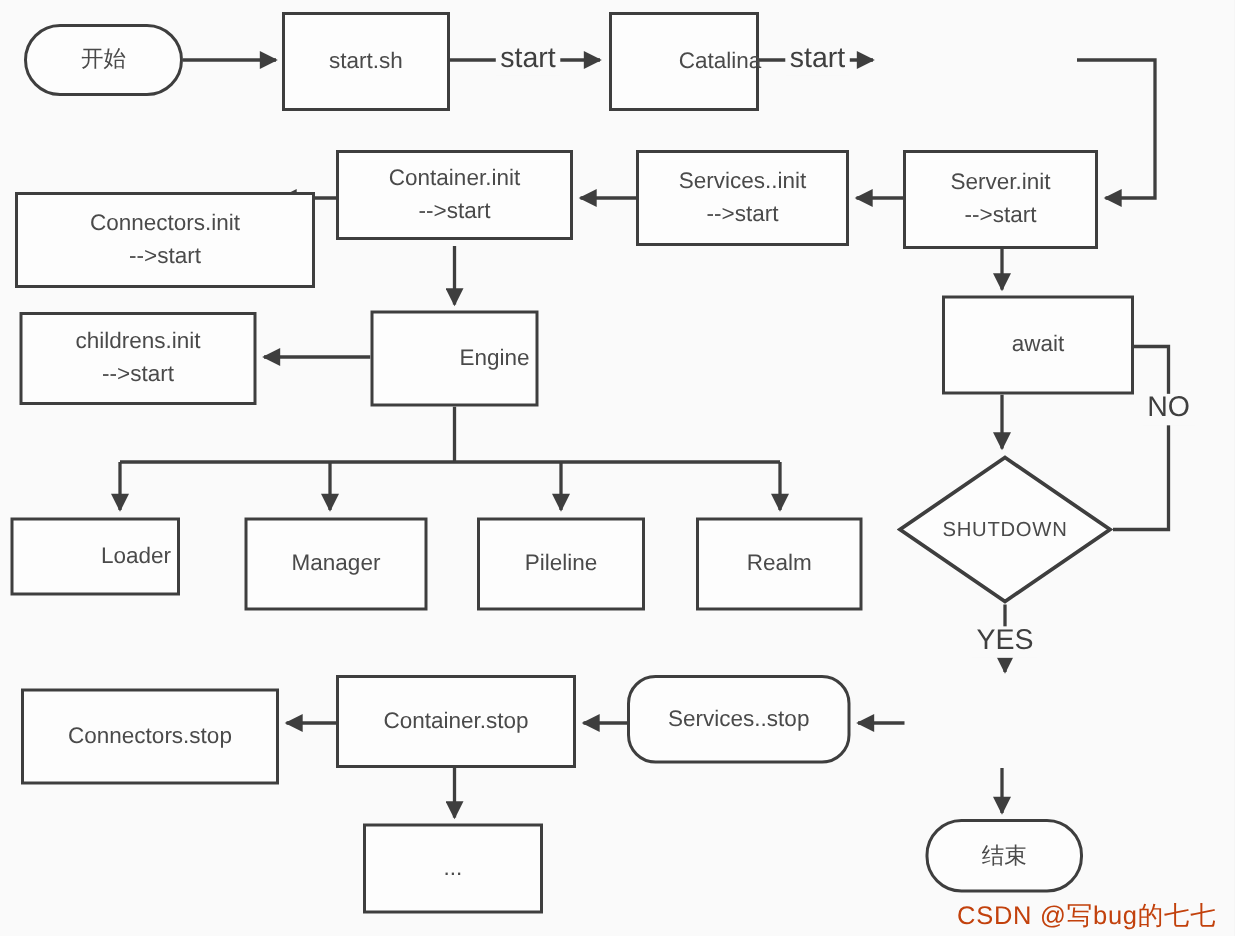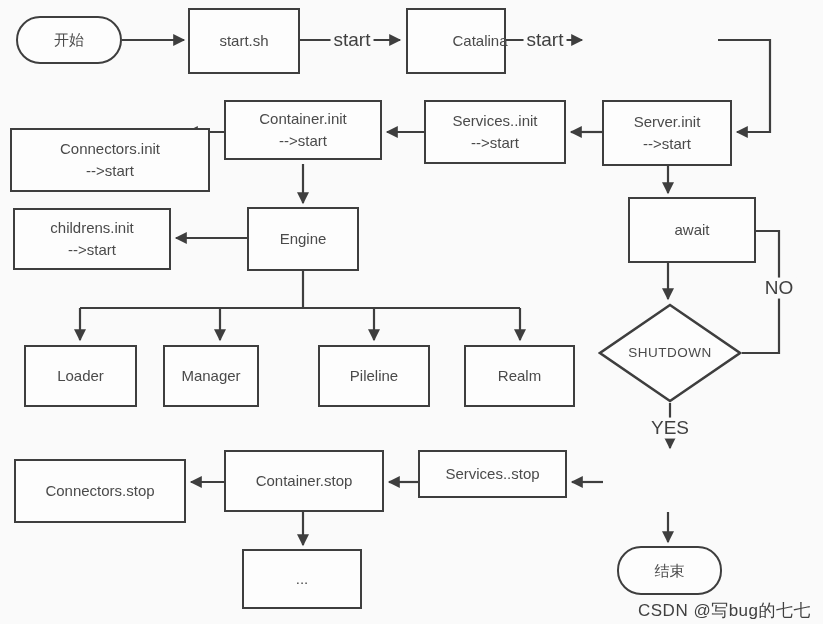--- a/index.html
+++ b/index.html
@@ -24,21 +24,21 @@
   .node.diamond svg{position:absolute;left:0;top:0;}
   .node.diamond polygon{fill:#fdfdfd;stroke:#3e3e3e;stroke-width:2.5;}
   .node.diamond .lbl{position:relative;font-size:13.5px;letter-spacing:.5px;}
   .edge-label{
     position:absolute;transform:translate(-50%,-50%);
     background:#fafafa;color:#3f3f3f;font-size:19px;
     padding:0 3px;line-height:1.1;
   }
   .watermark{
     position:absolute;right:12px;top:599px;
-    color:#404040;font-size:17px;letter-spacing:.5px;
+    color:#c2410c;font-size:17px;letter-spacing:.5px;
   }
 </style>
 </head>
 <body>
 
 <div id="stage">
   <svg id="edges">
     <defs>
       <marker id="arrow" viewBox="0 0 10 10" refX="9" refY="5" markerUnits="userSpaceOnUse" markerWidth="15" markerHeight="12" orient="auto">
         <path d="M0,0 L10,5 L0,10 z" fill="#3e3e3e"></path>
@@ -92,56 +92,56 @@
 --&gt;start</span>
     </div>
     <div class="node rect" style="left: 602px; top: 100px; width: 130px; height: 66px;">
       <span class="lbl">Server.init
 --&gt;start</span>
     </div>
     <div class="node rect" style="left: 13px; top: 208px; width: 158px; height: 62px;">
       <span class="lbl">childrens.init
 --&gt;start</span>
     </div>
-    <div class="node rect" style="left: 247px; top: 207px; width: 112px; height: 64px;">
+    <div class="node rect" style="left: 247px; top: 207px; width: 112px; height: 64px; justify-content: flex-end;">
       <span class="lbl">Engine</span>
     </div>
     <div class="node rect" style="left: 604px; top: 197px; width: 128px; height: 66px; margin-left: 24px;">
       <span class="lbl">await</span>
     </div>
     <div class="node diamond" style="left: 598px; top: 303px; width: 144px; height: 100px;">
       <svg width="144" height="100">
         <polygon points="72,2 142,50 72,98 2,50"></polygon>
       </svg>
       <span class="lbl">SHUTDOWN</span>
     </div>
-    <div class="node rect" style="left: 24px; top: 345px; width: 113px; height: 62px;">
+    <div class="node rect" style="left: 7px; top: 345px; width: 113px; height: 52px; justify-content: flex-end;">
       <span class="lbl">Loader</span>
     </div>
-    <div class="node rect" style="left: 163px; top: 345px; width: 96px; height: 62px;">
+    <div class="node rect" style="left: 163px; top: 345px; width: 122px; height: 62px;">
       <span class="lbl">Manager</span>
     </div>
     <div class="node rect" style="left: 318px; top: 345px; width: 112px; height: 62px;">
       <span class="lbl">Pileline</span>
     </div>
     <div class="node rect" style="left: 464px; top: 345px; width: 111px; height: 62px; justify-content: center;">
       <span class="lbl">Realm</span>
     </div>
     <div class="node rect" style="left: 14px; top: 442px; width: 172px; height: 64px; margin-top: 17px;">
       <span class="lbl">Connectors.stop</span>
     </div>
     <div class="node rect" style="left: 224px; top: 450px; width: 160px; height: 62px;">
       <span class="lbl">Container.stop</span>
     </div>
-    <div class="node rect" style="left: 418px; top: 450px; width: 149px; height: 48px;">
+    <div class="node rect" style="left: 418px; top: 450px; width: 149px; height: 59px; border-radius: 19px;">
       <span class="lbl">Services..stop</span>
     </div>
     <div class="node rect" style="left: 242px; top: 549px; width: 120px; height: 60px;">
       <span class="lbl">...</span>
     </div>
     <div class="node rounded" style="left: 617px; top: 546px; width: 105px; height: 49px;">
       <span class="lbl">结束</span>
     </div>
     <div class="edge-label" style="left: 352px; top: 40px;">start</div>
     <div class="edge-label" style="left: 545px; top: 40px;">start</div>
-    <div class="edge-label" style="left: 779px; top: 288px;">NO</div>
+    <div class="edge-label" style="left: 779px; top: 273px;">NO</div>
     <div class="edge-label" style="left: 670px; top: 428px;">YES</div>
   </div>
 
 </body></html>

